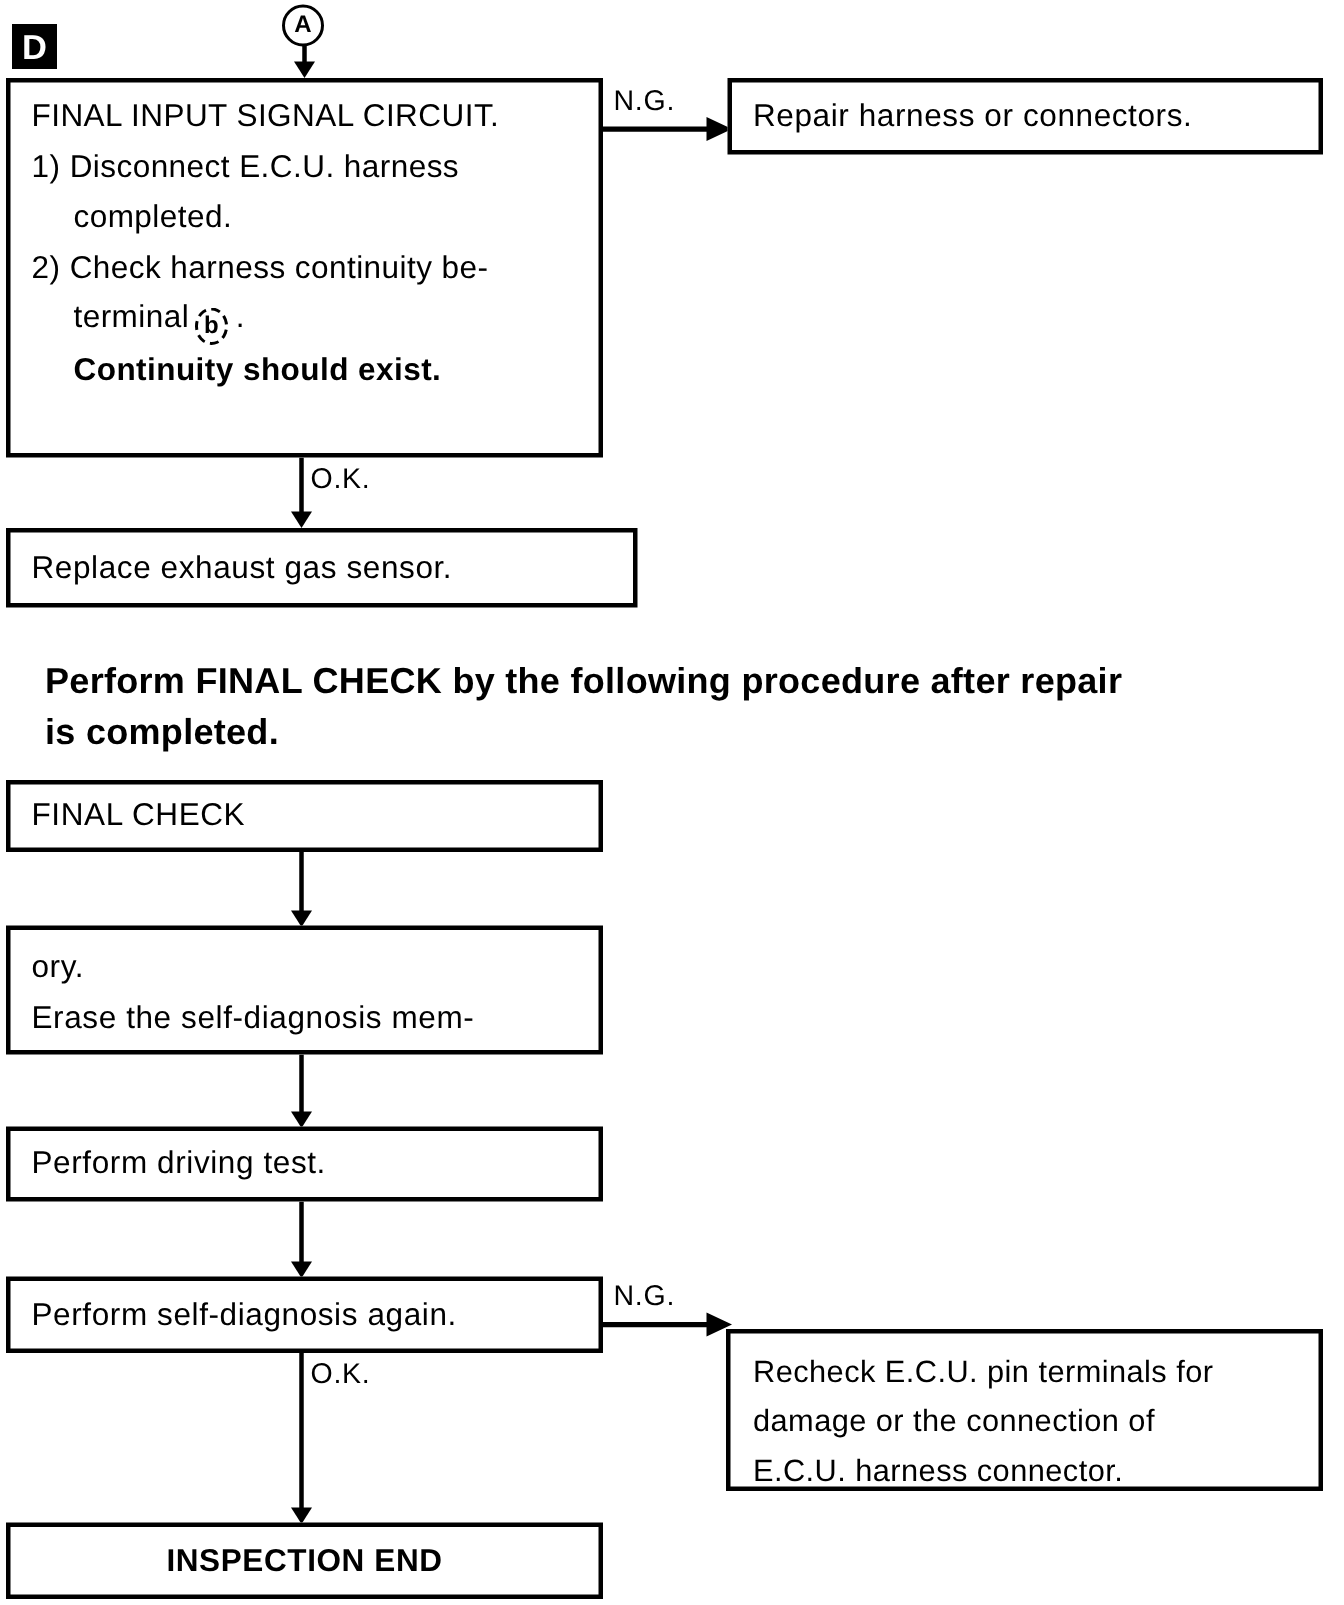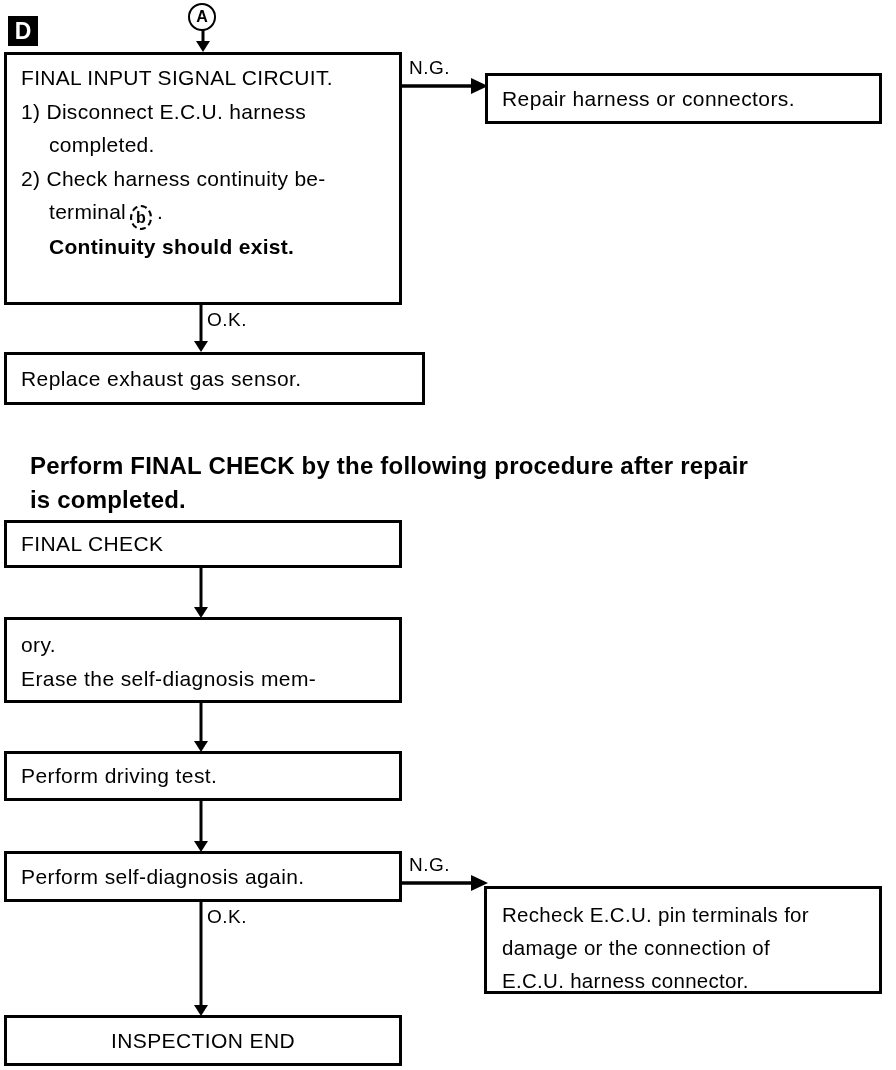--- a/index.html
+++ b/index.html
@@ -12,21 +12,21 @@
     overflow:hidden;
   }
   .fbox{
     position:absolute;
     box-sizing:border-box;
     border:3px solid #000;
     background:#fff;
     font-size:21px;
   }
   .fbox.single{display:flex;align-items:center;padding-left:14px;letter-spacing:0.4px;}
-  .fbox.centered{justify-content:center;padding-left:0;}
+  .fbox.centered{justify-content:center;padding-left:0;font-weight:bold;}
   .badge-d{
     position:absolute;left:8px;top:16px;width:30px;height:30px;
     background:#000;color:#fff;font-weight:bold;font-size:23px;
     display:flex;align-items:center;justify-content:center;
   }
   .circle-a{
     position:absolute;left:188px;top:3px;width:28px;height:28px;
     box-sizing:border-box;border:2.5px solid #000;border-radius:50%;
     display:flex;align-items:center;justify-content:center;
     font-weight:bold;font-size:16px;background:#fff;
@@ -41,21 +41,21 @@
   .bold{font-weight:bold;}
   .term{
     display:inline-flex;align-items:center;justify-content:center;
     box-sizing:border-box;border:2px solid #000;border-radius:50%;
     vertical-align:-4px;text-indent:0;
   }
   .term-num{width:27px;height:25px;font-size:13.5px;font-weight:bold;margin:0 3px 0 5px;}
   .term-alpha{width:22px;height:25px;font-size:16px;font-weight:bold;border-style:dashed;margin:0 5px 0 4px;}
   .heading{
     position:absolute;left:30px;top:438px;width:862px;
-    font-size:24px;font-weight:bold;line-height:34px;letter-spacing:0.2px;margin-top:11px;
+    font-size:24px;font-weight:bold;line-height:34px;letter-spacing:0.2px;
   }
   .two-line{padding:8px 10px 0 14px;line-height:34px;letter-spacing:0.4px;}
   .three-line{padding:9px 8px 0 15px;line-height:33px;letter-spacing:0.3px;font-size:20.5px;}
   svg{display:block;}
 </style>
 </head>
 <body>
 
 <div class="page">
 
@@ -78,21 +78,21 @@
       <div class="cont bold">Continuity should exist.</div>
     </div>
   </div>
 
   <div class="lbl" style="left:409px;top:57px;">N.G.</div>
   <svg class="conn" style="left:401px;top:75px;" width="88" height="22">
     <path d="M0 11 H72" stroke="#000" stroke-width="3.5" fill="none"></path>
     <polygon points="70,3 70,19 87,11" fill="#000"></polygon>
   </svg>
 
-  <div class="fbox single" style="left:485px;top:52px;width:397px;height:51px;margin-top:21px;">Repair harness or connectors.</div>
+  <div class="fbox single" style="left:485px;top:52px;width:397px;height:51px;">Repair harness or connectors.</div>
 
   <svg class="conn" style="left:192px;top:305px;" width="18" height="47">
     <path d="M9 0 V37" stroke="#000" stroke-width="3" fill="none"></path>
     <polygon points="2,36 16,36 9,47" fill="#000"></polygon>
   </svg>
   <div class="lbl" style="left:207px;top:309px;">O.K.</div>
 
   <div class="fbox single" style="left:4px;top:352px;width:421px;height:53px;">Replace exhaust gas sensor.</div>
 
   <div class="heading">

